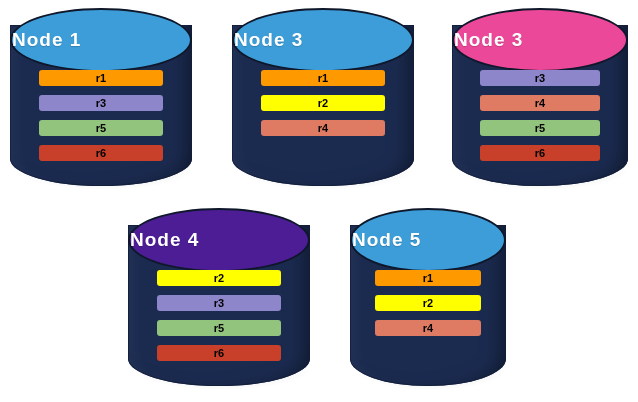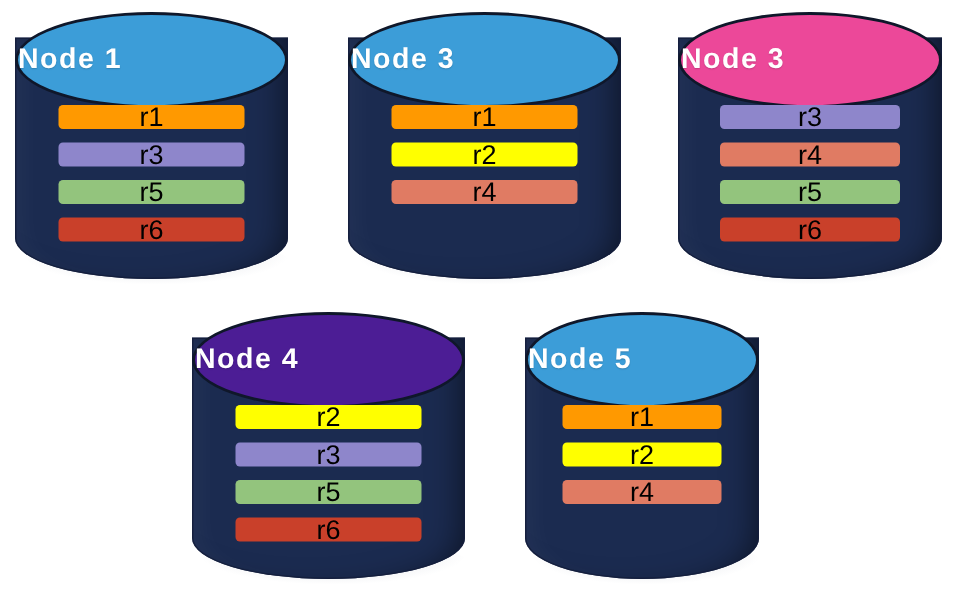--- a/index.html
+++ b/index.html
@@ -88,22 +88,22 @@
     align-items: center;
     gap: 9px;
   }
   .record {
     width: 68%;
     height: 16px;
     border-radius: 3px;
     display: flex;
     align-items: center;
     justify-content: center;
-    font-size: 18px;
-    font-weight: normal;
+    font-size: 11px;
+    font-weight: bold;
     color: #000000;
     line-height: 1;
     box-sizing: border-box;
     user-select: none;
     text-align: center;
   }
 </style>
 </head>
 <body>
 

